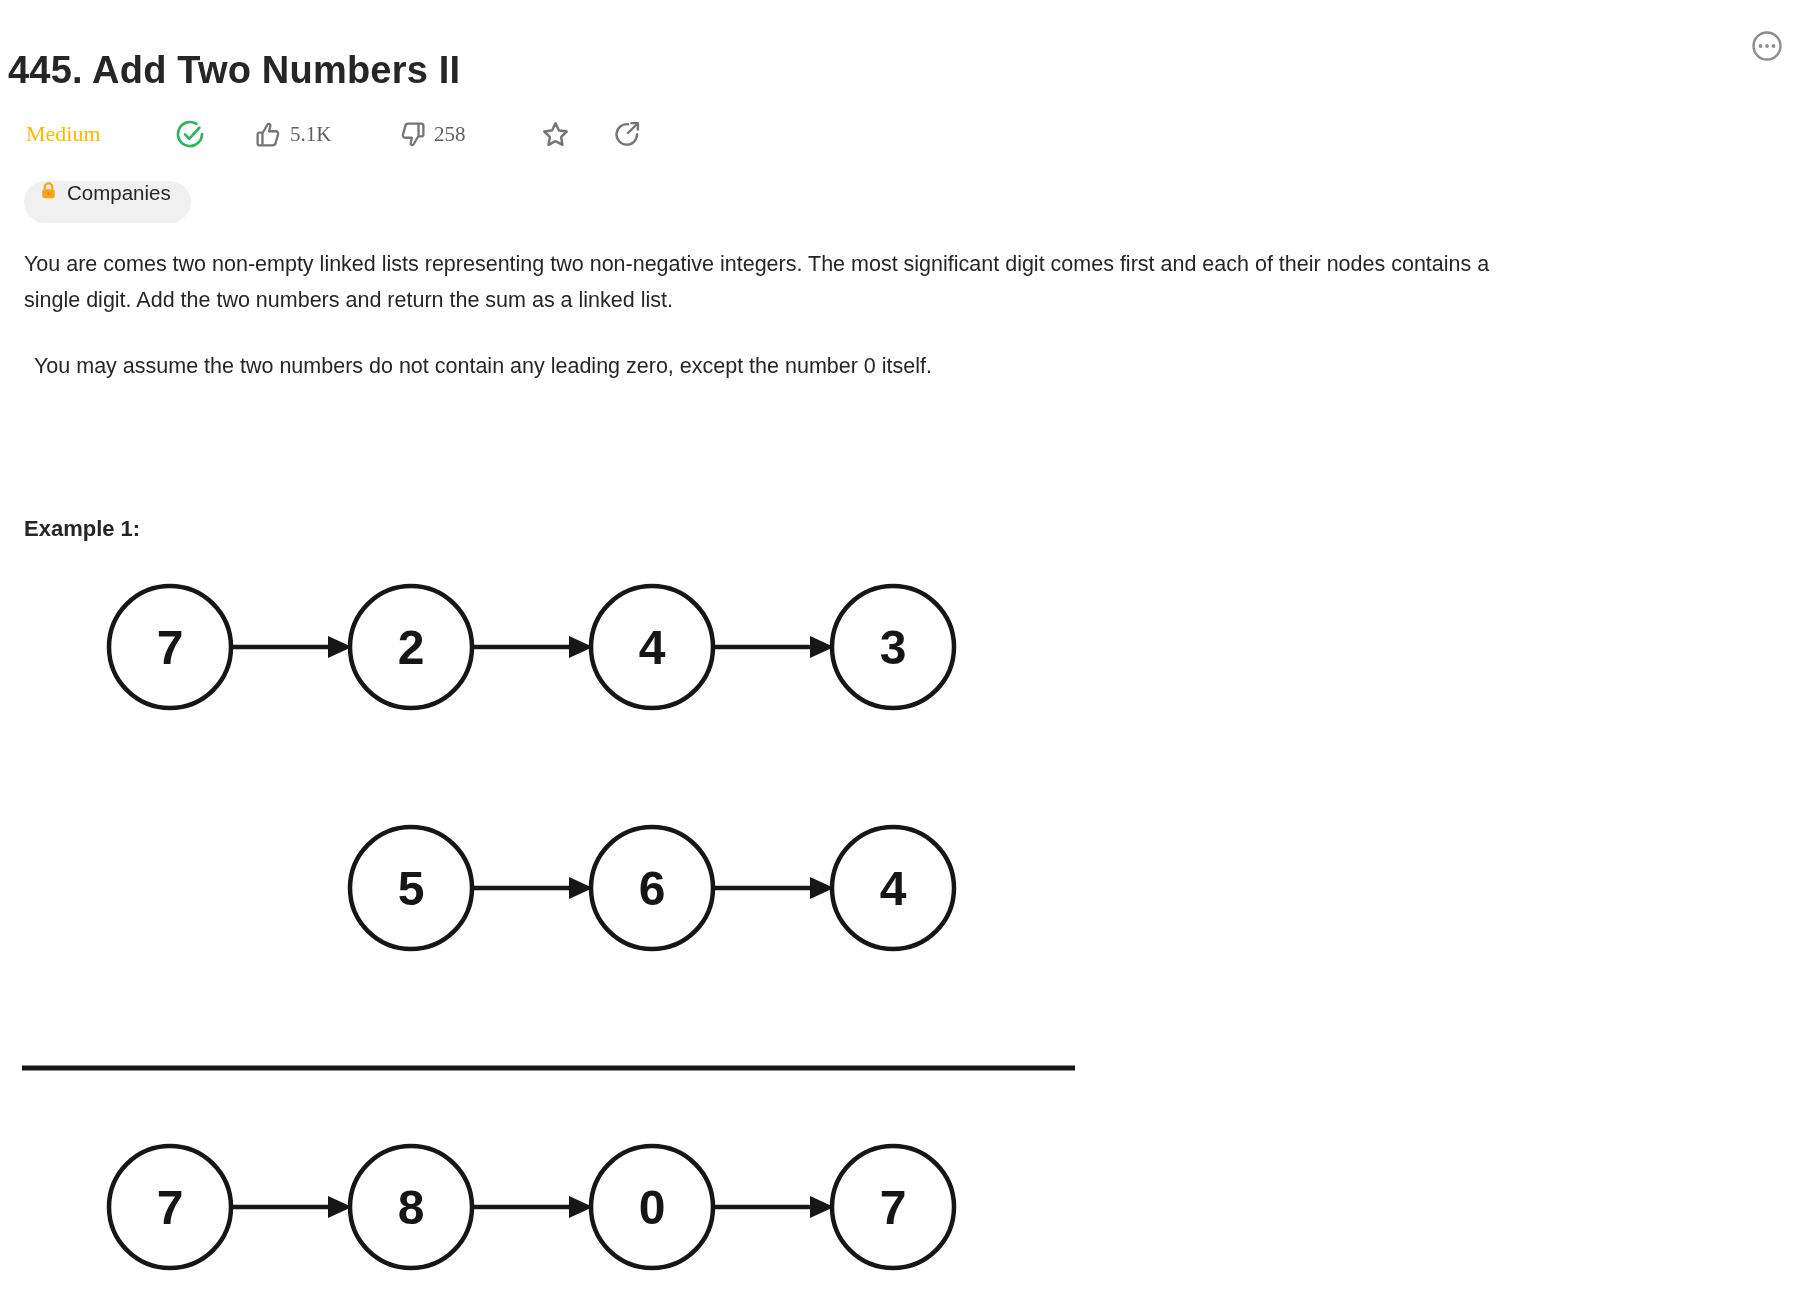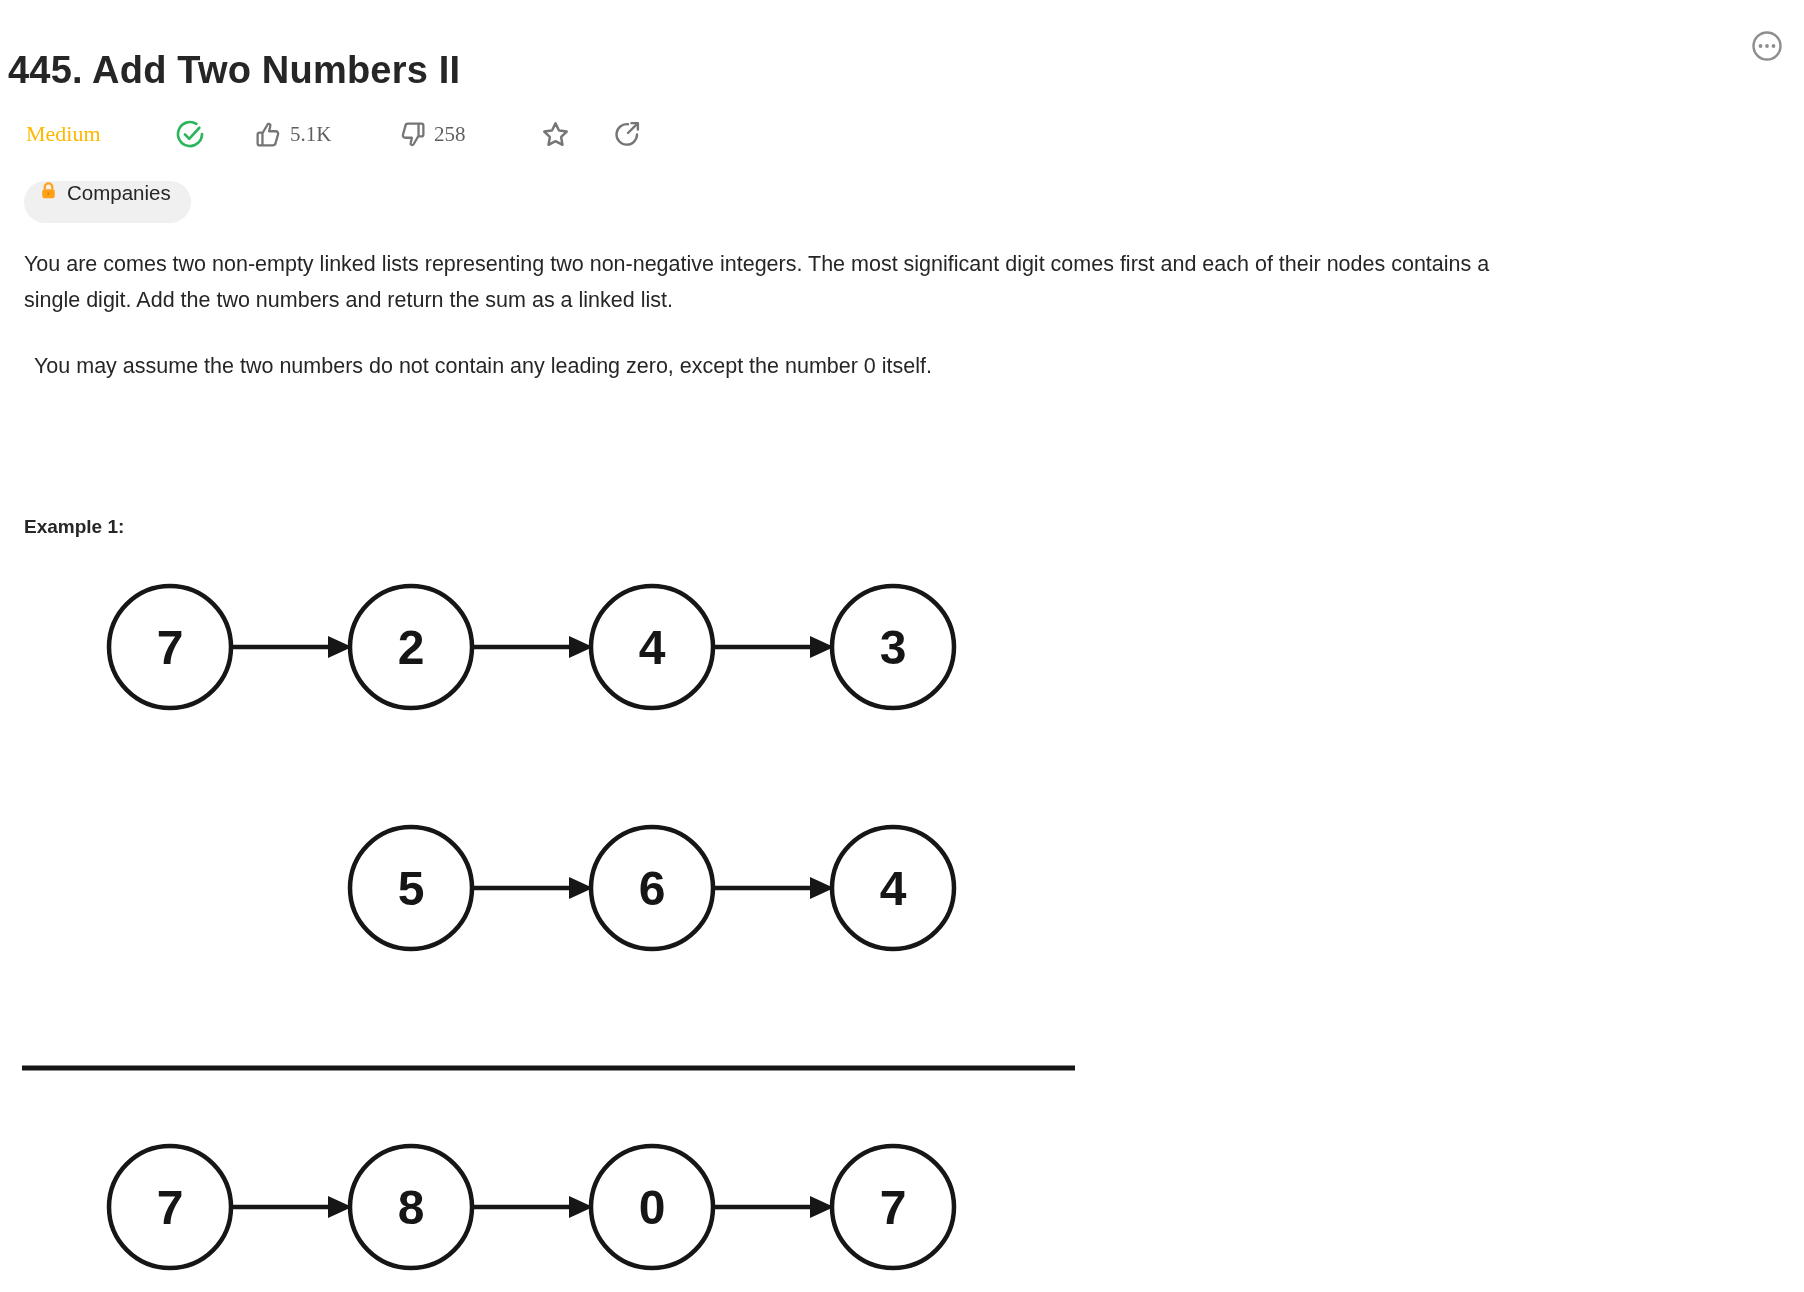--- a/index.html
+++ b/index.html
@@ -41,21 +41,21 @@
   
   .description{
     position:absolute;left:24px;top:246px;width:1500px;
     font-size:21.5px;line-height:36px;color:var(--text-primary,#262626);
   }
   .description p{margin:0;}
   .description p + p{margin-top:30px;margin-left:10px;}
   .description b{font-weight:400;}
   .example-label{
     position:absolute;left:24px;top:516px;
-    font-size:19px;font-weight:700;color:var(--text-primary,#262626);
+    font-size:22px;font-weight:700;color:var(--text-primary,#262626);
   }
   
   .diagram{position:absolute;left:0;top:500px;}
   .node-circle{fill:#ffffff;stroke:var(--diagram-stroke,#161616);stroke-width:4.5px;}
   .node-value{
     font-family:"Liberation Sans","DejaVu Sans",sans-serif;
     font-size:48px;font-weight:700;fill:var(--diagram-stroke,#161616);
   }
   .arrow-line{stroke:var(--diagram-stroke,#161616);stroke-width:4.5px;}
   .arrow-head{fill:var(--diagram-stroke,#161616);}

